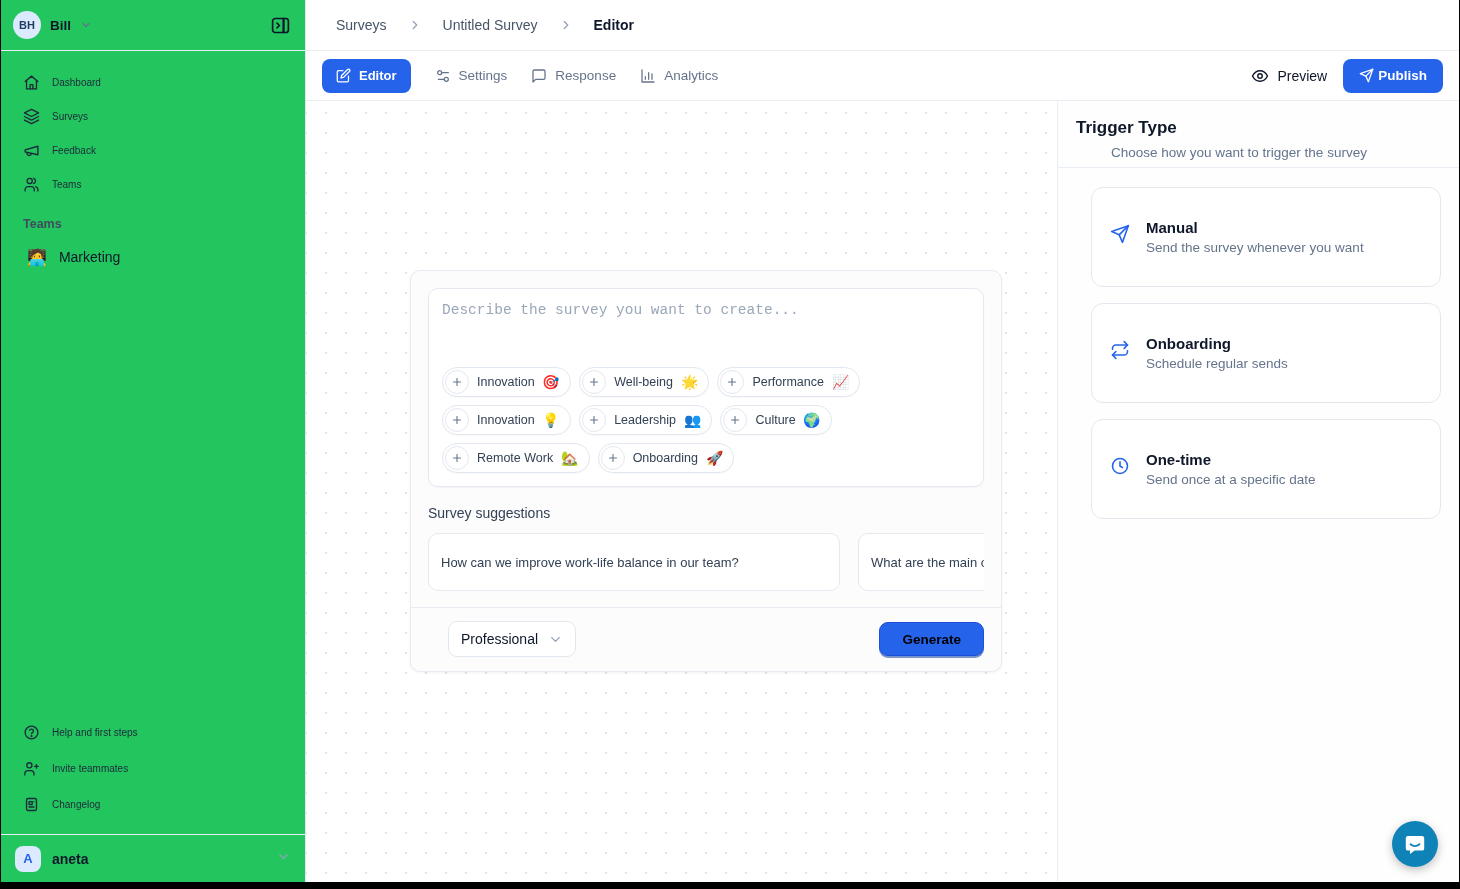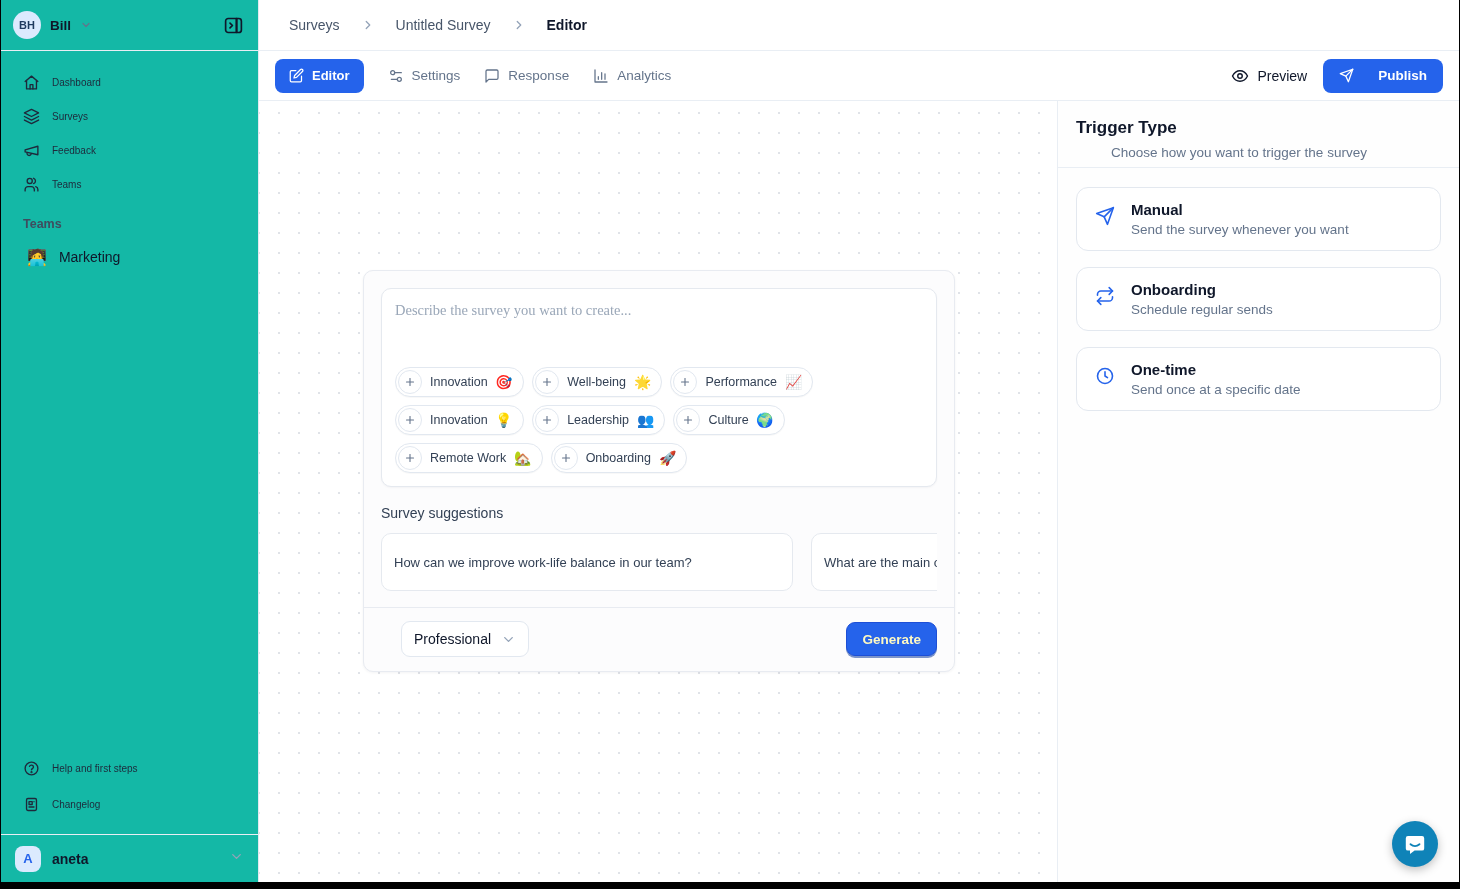--- a/index.html
+++ b/index.html
@@ -1,21 +1,21 @@
 <!DOCTYPE html>
 <html><head>
 <meta charset="utf-8">
 <style>
   * { box-sizing: border-box; margin: 0; padding: 0; }
   html,body { width:1460px; height:889px; }
   body { background:#000; font-family:"Liberation Sans", sans-serif; position:relative; overflow:hidden; }
   .app { position:absolute; left:1px; top:0; width:1458px; height:882px; background:#fff; display:flex; overflow:hidden; }
 
   
-  .sidebar { width:258px; background:#14b8a6; border-right:1px solid #e2e8f0; display:flex; flex-direction:column; flex:none; }
+  .sidebar { width:305px; background:#22c55e; border-right:1px solid #e2e8f0; display:flex; flex-direction:column; flex:none; }
   .sb-top { height:51px; border-bottom:1px solid #e9eef4; display:flex; align-items:center; padding:0 12px; gap:9px; cursor:pointer; }
   .ws-avatar { width:28px; height:28px; border-radius:50%; background:#dbeafe; color:#1e3a5f; font-size:11px; font-weight:bold; display:flex; align-items:center; justify-content:center; }
   .ws-name { font-size:13.5px; font-weight:700; color:#0f172a; }
   .sb-collapse { margin-left:auto; width:26px; height:26px; display:flex; align-items:center; justify-content:center; color:#0f172a; cursor:pointer; border-radius:6px; }
   .sb-nav { padding:14px 12px 0; }
   .sb-item { height:34px; display:flex; align-items:center; gap:12px; padding:0 10px; border-radius:8px; color:#1e293b; font-size:10px; cursor:pointer; }
   .sb-item svg { flex:none; }
   .sb-section { margin:16px 10px 8px; font-size:12.5px; font-weight:700; color:#3f4c5f; }
   .sb-team { height:36px; display:flex; align-items:center; gap:12px; padding:0 10px 0 14px; border-radius:8px; font-size:14px; color:#0f172a; cursor:pointer; }
   .sb-team .emoji { font-size:16px; }
@@ -31,55 +31,55 @@
   .topbar { height:51px; border-bottom:1px solid #e9eef4; background:#fff; display:flex; align-items:center; padding:0 30px; gap:21px; flex:none; }
   .crumb { font-size:14px; color:#475569; cursor:pointer; }
   .crumb.current { color:#0f172a; font-weight:700; cursor:default; }
   .crumb-sep { color:#94a3b8; display:flex; }
 
   .toolbar { height:50px; border-bottom:1px solid #e9eef4; background:#fff; display:flex; align-items:center; padding:0 16px; flex:none; }
   .tab-active { height:34px; display:inline-flex; align-items:center; gap:8px; background:#2563eb; color:#fff; font-size:13px; font-weight:700; border:none; border-radius:8px; padding:0 14px; cursor:pointer; font-family:inherit; }
   .tab { display:inline-flex; align-items:center; gap:8px; color:#64748b; font-size:13.5px; background:none; border:none; margin-left:24px; cursor:pointer; font-family:inherit; }
   .toolbar-right { margin-left:auto; display:flex; align-items:center; gap:16px; }
   .preview-btn { display:inline-flex; align-items:center; gap:8px; color:#0f172a; font-size:14px; background:none; border:none; cursor:pointer; font-family:inherit; }
-  .publish-btn { height:34px; display:inline-flex; align-items:center; gap:24px; background:#2563eb; color:#fff; font-size:13.5px; font-weight:700; border:none; border-radius:8px; padding:0 16px; cursor:pointer; font-family:inherit; }
+  .publish-btn { height:34px; display:inline-flex; align-items:center; gap:4px; background:#2563eb; color:#fff; font-size:13.5px; font-weight:700; border:none; border-radius:8px; padding:0 16px; cursor:pointer; font-family:inherit; }
 
   .content { flex:1; display:flex; min-height:0; }
   .canvas { flex:1; position:relative; background:#fff;
     background-image:radial-gradient(#e0e3e8 1.3px, transparent 1.4px);
     background-size:20px 20px; background-position:10px 2px; overflow:hidden; }
 
   
   .composer { position:absolute; left:104px; top:169px; width:592px; background:#fcfcfd; border:1px solid #e8ebf1; border-radius:10px; box-shadow:0 1px 3px rgba(15,23,42,.05); padding:17px 17px 0; }
   .prompt-card { background:#fff; border:1px solid #e5e9ef; border-radius:10px; box-shadow:0 1px 2px rgba(15,23,42,.04); padding:13px; min-height:199px; display:flex; flex-direction:column; }
-  .prompt-input { border:none; outline:none; resize:none; background:transparent; font-family:Liberation Serif, serif; font-size:14.5px; color:#0f172a; height:60px; width:100%; }
+  .prompt-input { border:none; outline:none; resize:none; background:transparent; font-family:Liberation Mono, monospace; font-size:14.5px; color:#0f172a; height:60px; width:100%; }
   .prompt-input::placeholder { color:#9aa7b8; }
   .chips { margin-top:auto; display:flex; flex-wrap:wrap; gap:8px; }
   .chip { display:inline-flex; align-items:center; gap:8px; background:#fff; border:1px solid #e2e8f0; border-radius:17px; padding:2px 10px 2px 2px; height:30px; cursor:pointer; box-shadow:0 1px 1px rgba(15,23,42,.03); font-family:inherit; }
   .chip-plus { width:24px; height:24px; border-radius:50%; border:1px solid #e2e8f0; color:#64748b; display:flex; align-items:center; justify-content:center; flex:none; }
   .chip-label { font-size:12.5px; color:#334155; white-space:nowrap; }
   .chip-emoji { font-size:14px; }
 
   .sug-title { margin-top:18px; font-size:14px; color:#334155; font-weight:500; }
   .sug-row { margin-top:12px; display:flex; gap:18px; overflow:hidden; }
   .sug-card { flex:0 0 412px; height:58px; background:#fff; border:1px solid #e5e9ef; border-radius:10px; padding:10px 12px; font-size:13px; color:#334155; cursor:pointer; text-align:left; font-family:inherit; }
   .sug-card.partial { flex:0 0 420px; }
 
   .card-footer { border-top:1px solid #e8ebf1; margin:16px -17px 0; padding:13px 17px 14px; display:flex; align-items:center; justify-content:space-between; }
   .tone-select { height:36px; min-width:128px; background:#fff; border:1px solid #e2e8f0; border-radius:9px; display:inline-flex; align-items:center; justify-content:space-between; gap:10px; padding:0 12px; font-size:14px; color:#0f172a; cursor:pointer; font-family:inherit;margin-left:20px; }
   .tone-select .chev { color:#94a3b8; display:flex; }
-  .generate-btn { height:34px; background:#2563eb; border:1px solid #1d4fd6; border-radius:9px; color:#fef9c3; font-size:13.5px; font-weight:700; padding:0 15px; cursor:pointer; box-shadow:0 2px 0 rgba(17,62,160,.55); font-family:inherit; }
+  .generate-btn { height:34px; background:#2563eb; border:1px solid #1d4fd6; border-radius:9px; color:#000000; font-size:13.5px; font-weight:700; padding:0 22px; cursor:pointer; box-shadow:0 2px 0 rgba(17,62,160,.55); font-family:inherit; }
 
   
   .panel { width:402px; flex:none; border-left:1px solid #e9eef4; background:#fefefe; display:flex; flex-direction:column; }
   .panel-head { padding:17px 18px 7px; border-bottom:1px solid #e9eef4; }
   .panel-title { font-size:17px; font-weight:700; color:#0f172a; margin-bottom:7px; }
   .panel-sub { font-size:13.5px; color:#64748b;margin-left:35px; }
   .options { padding:19px 18px; display:flex; flex-direction:column; gap:16px; }
-  .option-card { background:#fff; border:1px solid #e3e8ef; border-radius:12px; padding:13px 18px; display:flex; gap:16px; cursor:pointer; text-align:left; font-family:inherit; }
+  .option-card { background:#fff; border:1px solid #e3e8ef; border-radius:12px; padding:31px 18px; display:flex; gap:16px; cursor:pointer; text-align:left; font-family:inherit;margin-left:15px; }
   .option-icon { color:#2563eb; flex:none; margin-top:5px; }
   .option-title { font-size:15px; font-weight:700; color:#0f172a; margin-bottom:4px; }
   .option-desc { font-size:13.5px; color:#64748b; }
 
   
   .intercom { position:absolute; left:1392px; top:821px; width:46px; height:46px; border-radius:50%; background:#0f83b8; border:none; cursor:pointer; display:flex; align-items:center; justify-content:center; box-shadow:0 3px 10px rgba(0,0,0,.25); }
 </style>
 </head>
 <body>
 
@@ -145,20 +145,29 @@
     <div class="sb-spacer"></div>
 
     <div class="sb-footer">
       <div class="sb-item" style="height:36px">
         <svg width="17" height="17" viewBox="0 0 24 24" fill="none" stroke="#1e293b" stroke-width="1.9" stroke-linecap="round" stroke-linejoin="round">
             <circle cx="12" cy="12" r="9"></circle>
             <path d="M9.2 9a2.9 2.9 0 0 1 5.6 1c0 1.9-2.8 2.3-2.8 3.8"></path>
             <circle cx="12" cy="17.2" r="0.6" fill="#1e293b"></circle>
           </svg>
         <span>Help and first steps</span>
+      </div>
+      <div class="sb-item" style="height:36px">
+        <svg width="17" height="17" viewBox="0 0 24 24" fill="none" stroke="#1e293b" stroke-width="1.9" stroke-linecap="round" stroke-linejoin="round">
+            <circle cx="9" cy="7.5" r="3.6"></circle>
+            <path d="M2.5 21v-1.5a4.5 4.5 0 0 1 4.5-4.5h4a4.5 4.5 0 0 1 4.5 4.5V21"></path>
+            <path d="M19 6.5v5"></path>
+            <path d="M16.5 9h5"></path>
+          </svg>
+        <span>Invite teammates</span>
       </div>
       <div class="sb-item" style="height:36px">
         <svg width="17" height="17" viewBox="0 0 24 24" fill="none" stroke="#1e293b" stroke-width="1.9" stroke-linecap="round" stroke-linejoin="round">
             <rect x="5" y="3.5" width="14" height="17" rx="2"></rect>
             <path d="M8.5 8h4.5v4H8.5z"></path>
             <path d="M15.5 8v0"></path>
             <path d="M8.5 15.5h7"></path>
           </svg>
         <span>Changelog</span>
       </div>

